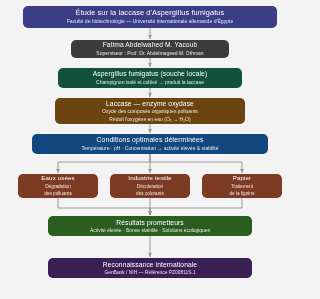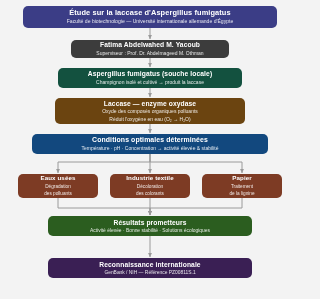--- a/index.html
+++ b/index.html
@@ -16,21 +16,21 @@
     box-sizing:border-box;
     border-radius:5px;
     display:flex;flex-direction:column;
     align-items:center;justify-content:center;
     text-align:center;
     color:#ffffff;
     padding:3px 4px;
     line-height:1.12;
     overflow:hidden;
   }
-  .ttl{font-weight:bold;letter-spacing:.1px;}
+  .ttl{font-weight:normal;letter-spacing:.1px;}
   .sub{opacity:.88;}
 
   
   #n-title{left:23px;top:6px;width:254px;height:22px;background:#3b3d86;}
   #n-title .ttl{font-size:7.4px;}
   #n-title .sub{font-size:5.1px;margin-top:2px;}
 
   #n-author{left:71px;top:40px;width:158px;height:18px;background:#3c3c3c;}
   #n-author .ttl{font-size:6.7px;}
   #n-author .sub{font-size:5px;margin-top:2px;}

